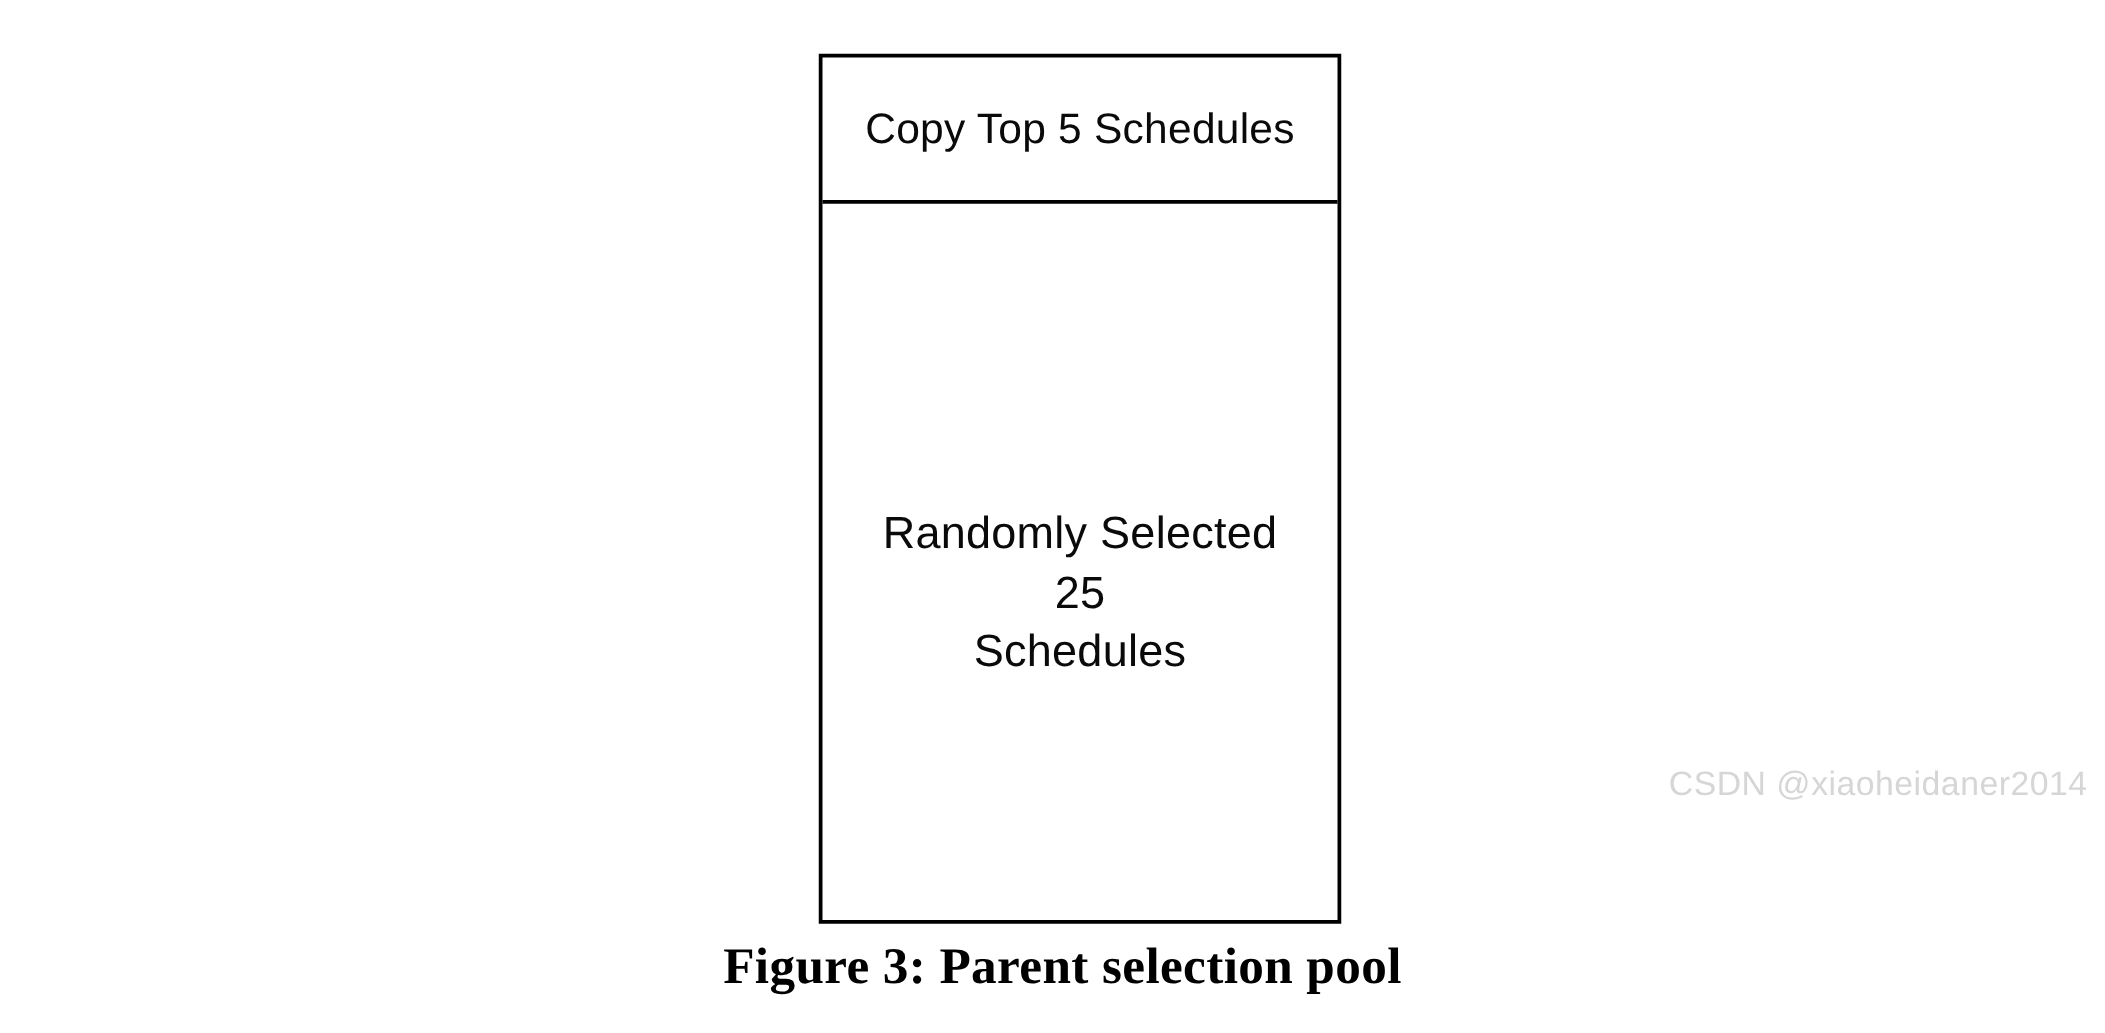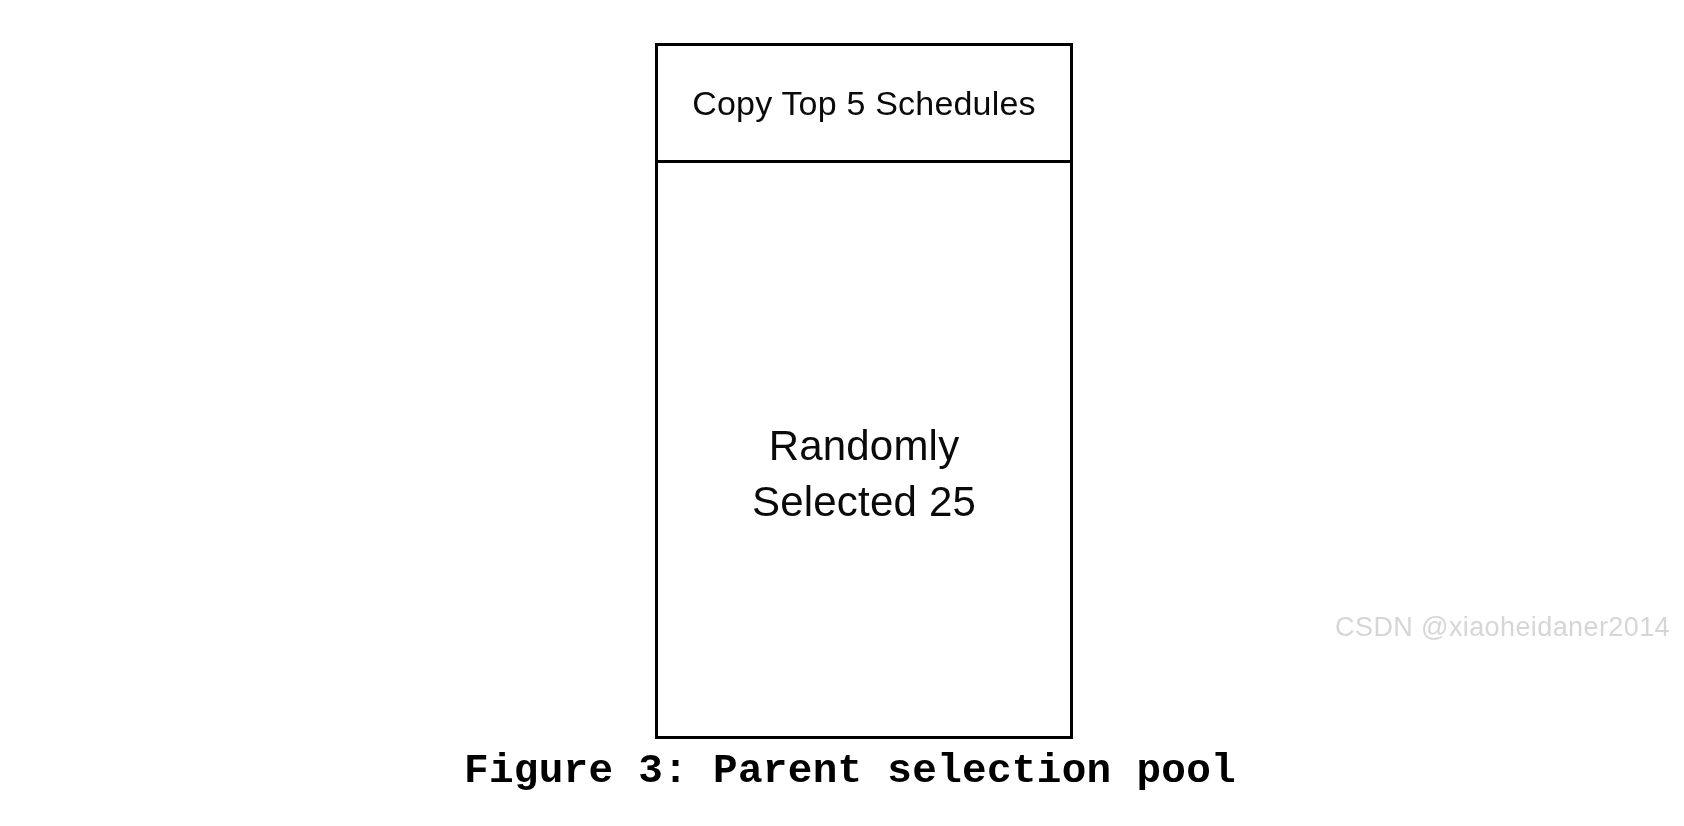--- a/index.html
+++ b/index.html
@@ -51,40 +51,40 @@
   .pool-section-top {
     height: 117px;
     flex: 0 0 117px;
     border-bottom: 3px solid #000000;
     font-size: 34px;
     letter-spacing: 0.2px;
   }
 
   .pool-section-bottom {
     flex: 1 1 auto;
-    font-size: 42px;
+    font-size: 36px;
     line-height: 1.33;
     letter-spacing: 0.2px;
     padding: 0 14px;
     margin-top: 48px;
   }
 
   .pool-section-bottom .pool-label-text {
     display: block;
     max-width: 330px;
   }
 
   
   .figure-caption {
     position: absolute;
     left: 0;
     top: 748px;
     width: 1684px;
     text-align: center;
-    font-family: Liberation Mono, monospace;
+    font-family: Liberation Serif, serif;
     font-weight: bold;
     font-size: 41px;
     letter-spacing: 0.3px;
     color: #000000;
   }
   .figure-caption .caption-inner {
     display: inline-block;
     transform: translateX(+8px);
   }
 
@@ -109,20 +109,21 @@
   <div class="pool-box">
 
     <div class="pool-section pool-section-top">
       <span class="pool-label-text">Copy Top 5 Schedules</span>
     </div>
 
     <div class="pool-section pool-section-bottom">
       <span class="pool-label-text">
         <span>Randomly Selected 25</span>
         <br>
+        <span>Schedules</span>
       </span>
     </div>
 
   </div>
 
   <div class="figure-caption">
     <span class="caption-inner">Figure 3: Parent selection pool</span>
   </div>
 
   <div class="watermark">CSDN @xiaoheidaner2014</div>

